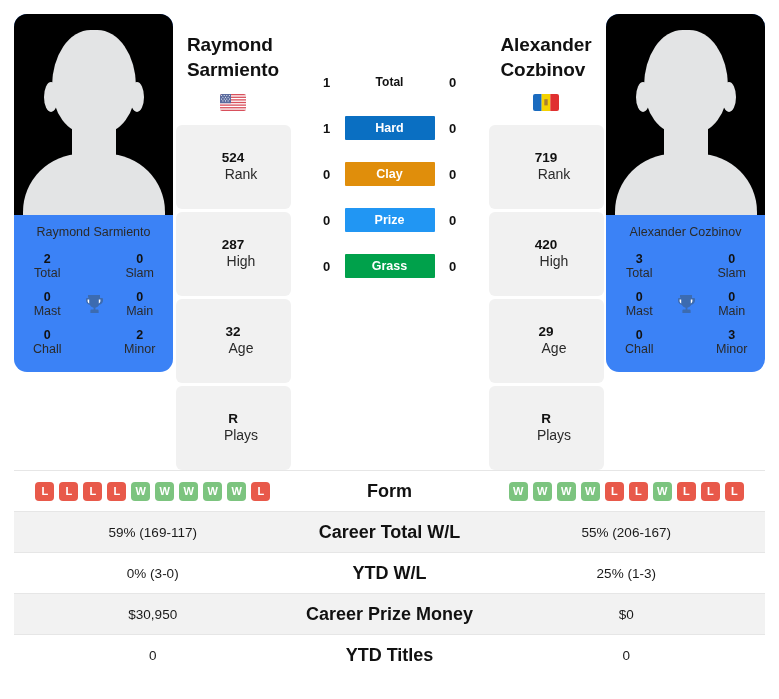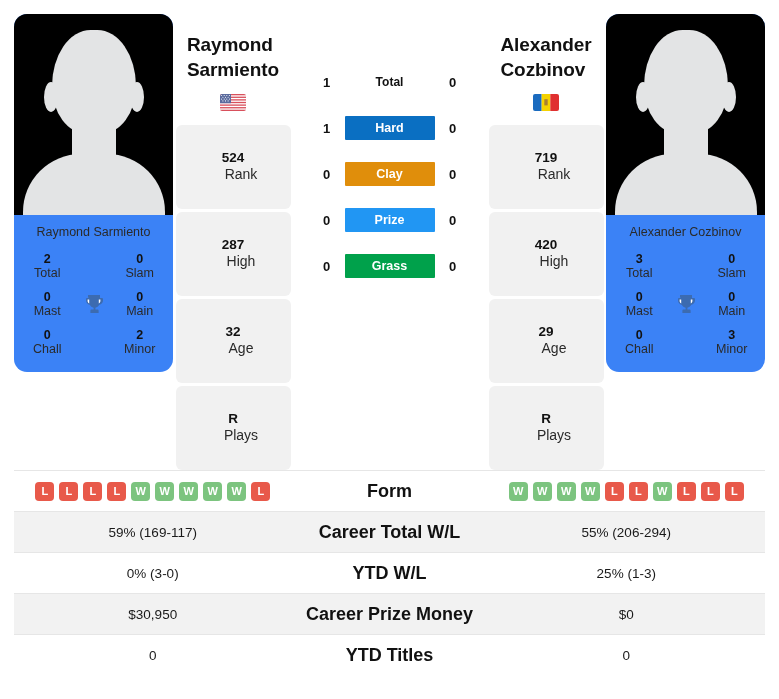--- a/index.html
+++ b/index.html
@@ -465,21 +465,21 @@
             <span class="fb l">L</span>
             <span class="fb l">L</span>
             <span class="fb l">L</span>
           </div>
       </div>
     </div>
 
     <div class="cmp-row shaded">
       <div class="cmp-left">59% (169-117)</div>
       <div class="cmp-mid">Career Total W/L</div>
-      <div class="cmp-right">55% (206-294)</div>
+      <div class="cmp-right">55% (206-167)</div>
     </div>
 
     <div class="cmp-row">
       <div class="cmp-left">0% (3-0)</div>
       <div class="cmp-mid">YTD W/L</div>
       <div class="cmp-right">25% (1-3)</div>
     </div>
 
     <div class="cmp-row shaded">
       <div class="cmp-left">$30,950</div>

